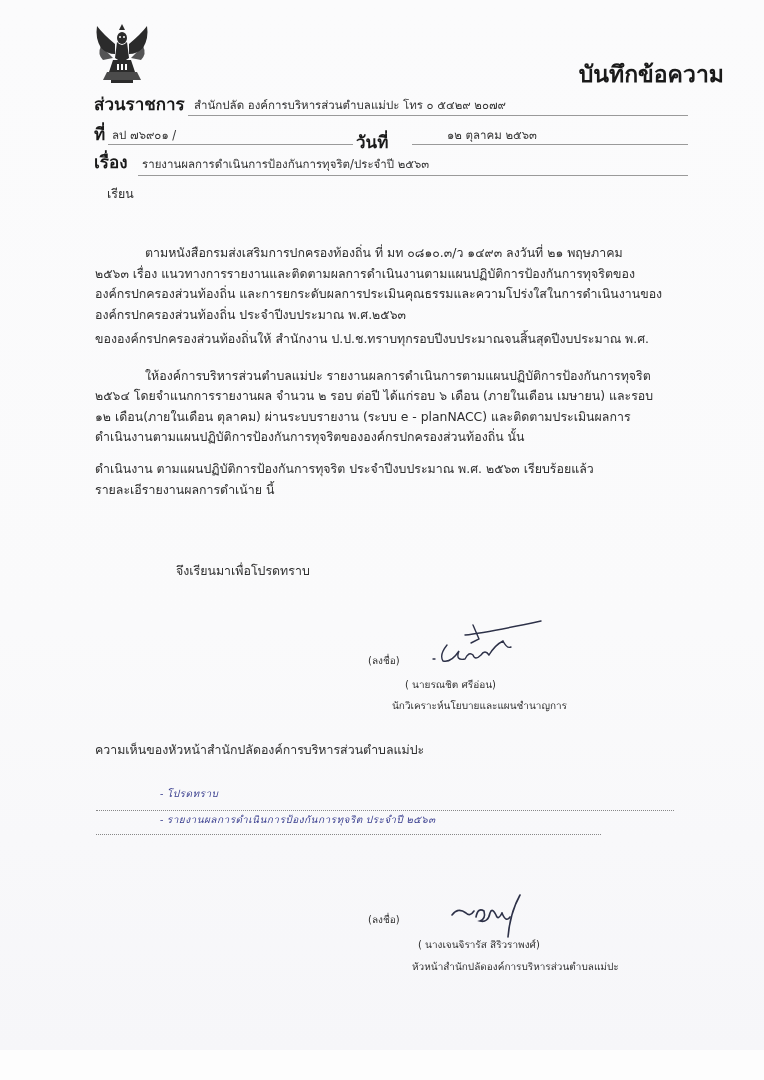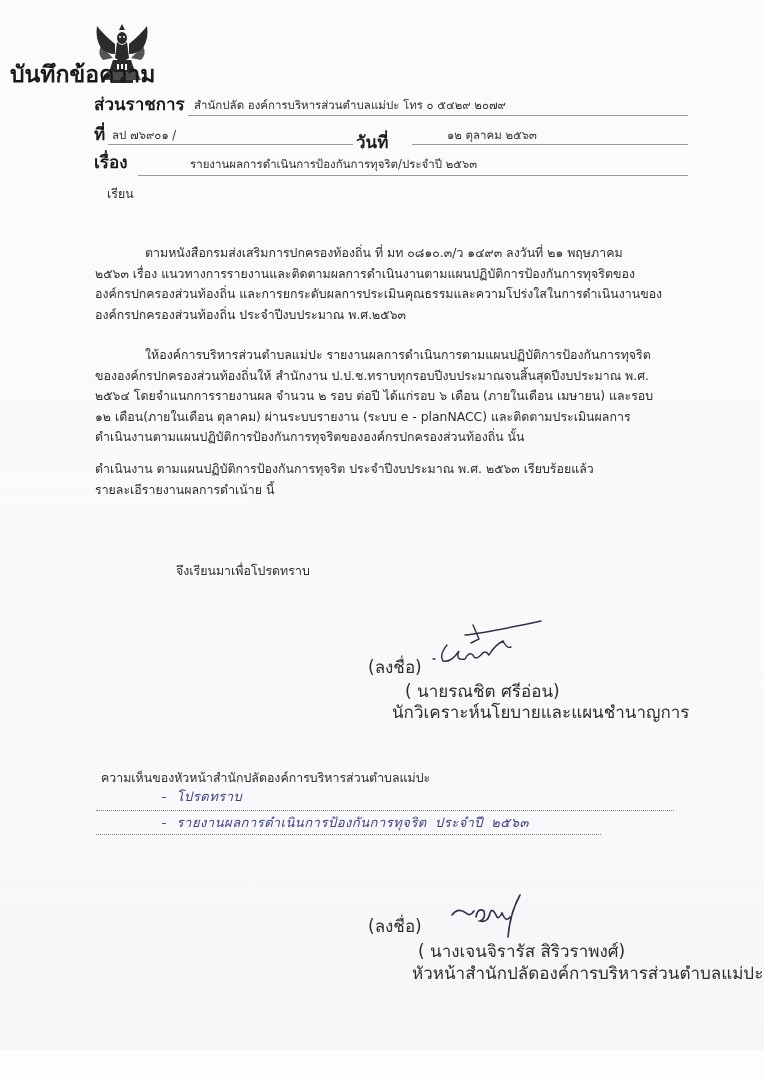--- a/index.html
+++ b/index.html
@@ -10,36 +10,36 @@
       color: #2a2a2a;
       position: relative;
     }
     .page {
       position: absolute; left: 0; top: 0; width: 764px; height: 1050px;
       background: linear-gradient(180deg, #fbfbfc 0%, #fafafb 60%, #f6f6f9 100%);
     }
     .abs { position: absolute; white-space: nowrap; }
     .garuda { left: 93px; top: 24px; width: 58px; height: 60px; }
     .title {
-      left: 0; width: 724px; top: 56px; text-align: left;
+      left: 0; width: 724px; top: 56px; text-align: right;
       font-size: 23px; font-weight: bold; color: #1a1a1a;
       padding-left: 10px; box-sizing: border-box;
     }
     .hdr-label { font-size: 17px; font-weight: bold; color: #1a1a1a; }
     .hdr-val { font-size: 11.5px; color: #333; }
     .uline { position: absolute; height: 0; border-bottom: 1px solid #9a9a9a; }
     .body-text { font-size: 12.4px; line-height: 20.6px; color: #2e2e2e; }
     .para { position: absolute; left: 95px; width: 592px; }
     .para .line { display: block; white-space: nowrap; overflow: visible; }
     .indent { padding-left: 50px; margin-top: 16px; }
-    .sig-text { font-size: 17px; color: #2e2e2e; text-align: right; }
+    .sig-text { font-size: 10px; color: #2e2e2e; text-align: right; }
     .dotline { position: absolute; height: 0; border-bottom: 1.5px dotted #888; }
     .hand {
-      font-family: Liberation Mono, monospace; font-style: italic;
-      color: #3a3f8f; font-size: 13px; letter-spacing: 0.5px;
+      font-family: Liberation Serif, serif; font-style: italic;
+      color: #3a3f8f; font-size: 10px; letter-spacing: 0.5px;
     }
   </style>
 </head>
 <body>
 
 <div class="page">
 
   <svg class="abs garuda" viewBox="0 0 58 60">
     <g fill="#2b2b2b">
       <ellipse cx="29" cy="14" rx="5" ry="6"></ellipse>
@@ -69,35 +69,35 @@
   <div class="uline" style="left:188px; width:500px; top:115px;"></div>
 
   <div class="abs hdr-label" style="left:94px; top:120px;">ที่</div>
   <div class="abs hdr-val" style="left:112px; top:126px;">ลป ๗๖๙๐๑ /</div>
   <div class="uline" style="left:108px; width:245px; top:144px;"></div>
   <div class="abs hdr-label" style="left:356px; top:128px;">วันที่</div>
   <div class="abs hdr-val" style="left:447px; top:126px;">๑๒   ตุลาคม  ๒๕๖๓</div>
   <div class="uline" style="left:412px; width:276px; top:144px;"></div>
 
   <div class="abs hdr-label" style="left:94px; top:148px;">เรื่อง</div>
-  <div class="abs hdr-val" style="left:142px; top:155px;margin-left:48px;">รายงานผลการดำเนินการป้องกันการทุจริต/ประจำปี ๒๕๖๓</div>
+  <div class="abs hdr-val" style="left:142px; top:155px;">รายงานผลการดำเนินการป้องกันการทุจริต/ประจำปี ๒๕๖๓</div>
   <div class="uline" style="left:138px; width:550px; top:175px;"></div>
 
   <div class="abs body-text" style="left:107px; top:184px;">เรียน</div>
 
   <div class="para body-text" style="top:227px;">
     <span class="line indent">ตามหนังสือกรมส่งเสริมการปกครองท้องถิ่น ที่ มท ๐๘๑๐.๓/ว ๑๔๙๓  ลงวันที่ ๒๑ พฤษภาคม</span>
     <span class="line">๒๕๖๓ เรื่อง แนวทางการรายงานและติดตามผลการดำเนินงานตามแผนปฏิบัติการป้องกันการทุจริตของ</span>
     <span class="line">องค์กรปกครองส่วนท้องถิ่น และการยกระดับผลการประเมินคุณธรรมและความโปร่งใสในการดำเนินงานของ</span>
     <span class="line">องค์กรปกครองส่วนท้องถิ่น ประจำปีงบประมาณ พ.ศ.๒๕๖๓</span>
   </div>
 
   <div class="para body-text" style="top:329px;">
+    <span class="line">ขององค์กรปกครองส่วนท้องถิ่นให้ สำนักงาน ป.ป.ช.ทราบทุกรอบปีงบประมาณจนสิ้นสุดปีงบประมาณ พ.ศ.</span>
     <span class="line indent">ให้องค์การบริหารส่วนตำบลแม่ปะ รายงานผลการดำเนินการตามแผนปฏิบัติการป้องกันการทุจริต</span>
-    <span class="line">ขององค์กรปกครองส่วนท้องถิ่นให้ สำนักงาน ป.ป.ช.ทราบทุกรอบปีงบประมาณจนสิ้นสุดปีงบประมาณ พ.ศ.</span>
     <span class="line">๒๕๖๔ โดยจำแนกการรายงานผล จำนวน ๒ รอบ ต่อปี ได้แก่รอบ ๖ เดือน (ภายในเดือน เมษายน) และรอบ</span>
     <span class="line">๑๒ เดือน(ภายในเดือน ตุลาคม) ผ่านระบบรายงาน (ระบบ e - planNACC)   และติดตามประเมินผลการ</span>
     <span class="line">ดำเนินงานตามแผนปฏิบัติการป้องกันการทุจริตขององค์กรปกครองส่วนท้องถิ่น นั้น</span>
   </div>
 
   <div class="para body-text" style="top:459px;">
     <span class="line">ดำเนินงาน  ตามแผนปฏิบัติการป้องกันการทุจริต  ประจำปีงบประมาณ  พ.ศ. ๒๕๖๓  เรียบร้อยแล้ว</span>
     <span class="line">รายละเอีรายงานผลการดำเน้าย นี้</span>
   </div>
 
@@ -108,21 +108,21 @@
     <g fill="none" stroke="#2d3148" stroke-width="1.4" stroke-linecap="round">
       <path d="M8 44 L10 44"></path>
       <path d="M22 30 Q14 40 18 46 Q26 48 34 36 Q30 46 40 44 Q44 36 48 40 Q50 46 56 40 Q60 34 64 40 Q70 30 78 26 Q82 34 86 32"></path>
       <path d="M40 20 Q60 18 116 6"></path>
       <path d="M48 10 L54 24 L46 28"></path>
     </g>
   </svg>
   <div class="abs sig-text" style="left:405px; top:677px;">(  นายรณชิต ศรีอ่อน)</div>
   <div class="abs sig-text" style="left:392px; top:698px;">นักวิเคราะห์นโยบายและแผนชำนาญการ</div>
 
-  <div class="abs body-text" style="left:95px; top:768px;margin-left:6px;">ความเห็นของหัวหน้าสำนักปลัดองค์การบริหารส่วนตำบลแม่ปะ</div>
+  <div class="abs body-text" style="left:95px; top:740px;">ความเห็นของหัวหน้าสำนักปลัดองค์การบริหารส่วนตำบลแม่ปะ</div>
   <div class="abs hand" style="left:160px; top:786px;">- โปรดทราบ</div>
   <div class="dotline" style="left:96px; width:578px; top:810px;"></div>
   <div class="abs hand" style="left:160px; top:812px;">- รายงานผลการดำเนินการป้องกันการทุจริต  ประจำปี ๒๕๖๓</div>
   <div class="dotline" style="left:96px; width:505px; top:834px;"></div>
 
   <div class="abs sig-text" style="left:368px; top:912px;">(ลงชื่อ)</div>
   <svg class="abs" style="left:448px; top:893px;" width="90" height="55" viewBox="0 0 90 55">
     <g fill="none" stroke="#2d3148" stroke-width="1.6" stroke-linecap="round">
       <path d="M4 22 Q10 14 18 20 Q22 24 26 18"></path>
       <path d="M28 24 Q30 14 36 18 Q38 26 32 28 Q40 30 42 20 Q44 14 48 22 Q50 28 54 20"></path>

